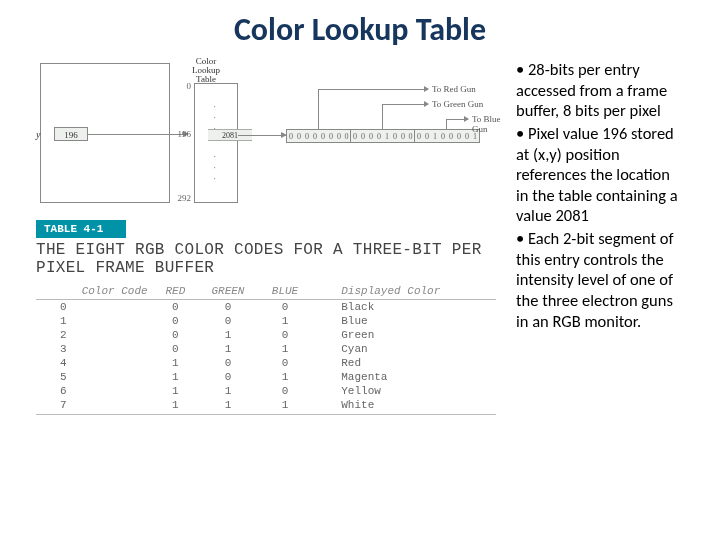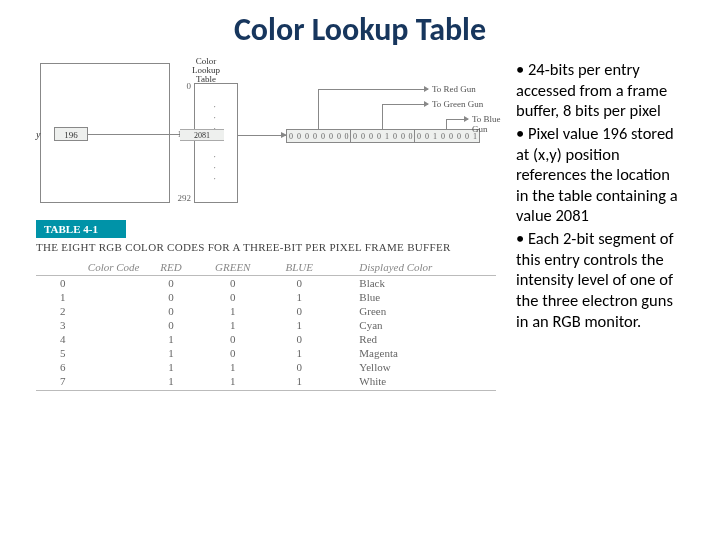--- a/index.html
+++ b/index.html
@@ -97,21 +97,21 @@
   }
   .clt {
     position: absolute;
     left: 158px; top: 24px;
     width: 44px; height: 120px;
     border: 1px solid #888;
     background: #fff;
   }
   .clt-row {
     position: absolute;
-    left: 144px;
+    left: 172px;
     width: 44px; height: 12px;
     border-top: 1px solid #aaa;
     border-bottom: 1px solid #aaa;
     font-size: 8px;
     text-align: center;
     line-height: 12px;
     color: #666;
   }
   .clt-row.hl {
     top: 70px;
@@ -183,33 +183,33 @@
     position: absolute;
     right: -1px; top: -3px;
     border-left: 5px solid #888;
     border-top: 3px solid transparent;
     border-bottom: 3px solid transparent;
   }
 
   
   .tablewrap {
     width: 460px;
-    font-family: Liberation Serif, serif;
+    font-family: Liberation Mono, monospace;
   }
   .tablebar {
     background: #0093a8;
     color: #fff;
     font-size: 11px;
     font-weight: 700;
     padding: 3px 8px;
     width: 90px;
     display: inline-block;
   }
   .tabletitle {
-    font-size: 11px;
+    font-size: 16px;
     color: #444;
     letter-spacing: 0.3px;
     margin: 3px 0 6px 0;
   }
   .subhead {
     font-size: 10.5px;
     font-style: italic;
     color: #888;
     text-align: center;
     margin-left: 60px;
@@ -375,18 +375,18 @@
                 <td>1</td>
                 <td>1</td>
                 <td>White</td>
               </tr>
             </tbody>
         </table>
       </div>
     </div>
 
     <div class="right">
-      <div class="bullet">• 24-bits per entry accessed from a frame buffer, 8 bits per pixel</div>
+      <div class="bullet">• 28-bits per entry accessed from a frame buffer, 8 bits per pixel</div>
       <div class="bullet">• Pixel value 196 stored at (x,y) position references the location in the table containing a value 2081</div>
       <div class="bullet">• Each 2-bit segment of this entry controls the intensity level of one of the three electron guns  in an RGB monitor.</div>
     </div>
   </div>
 </div>
 
 </body></html>

